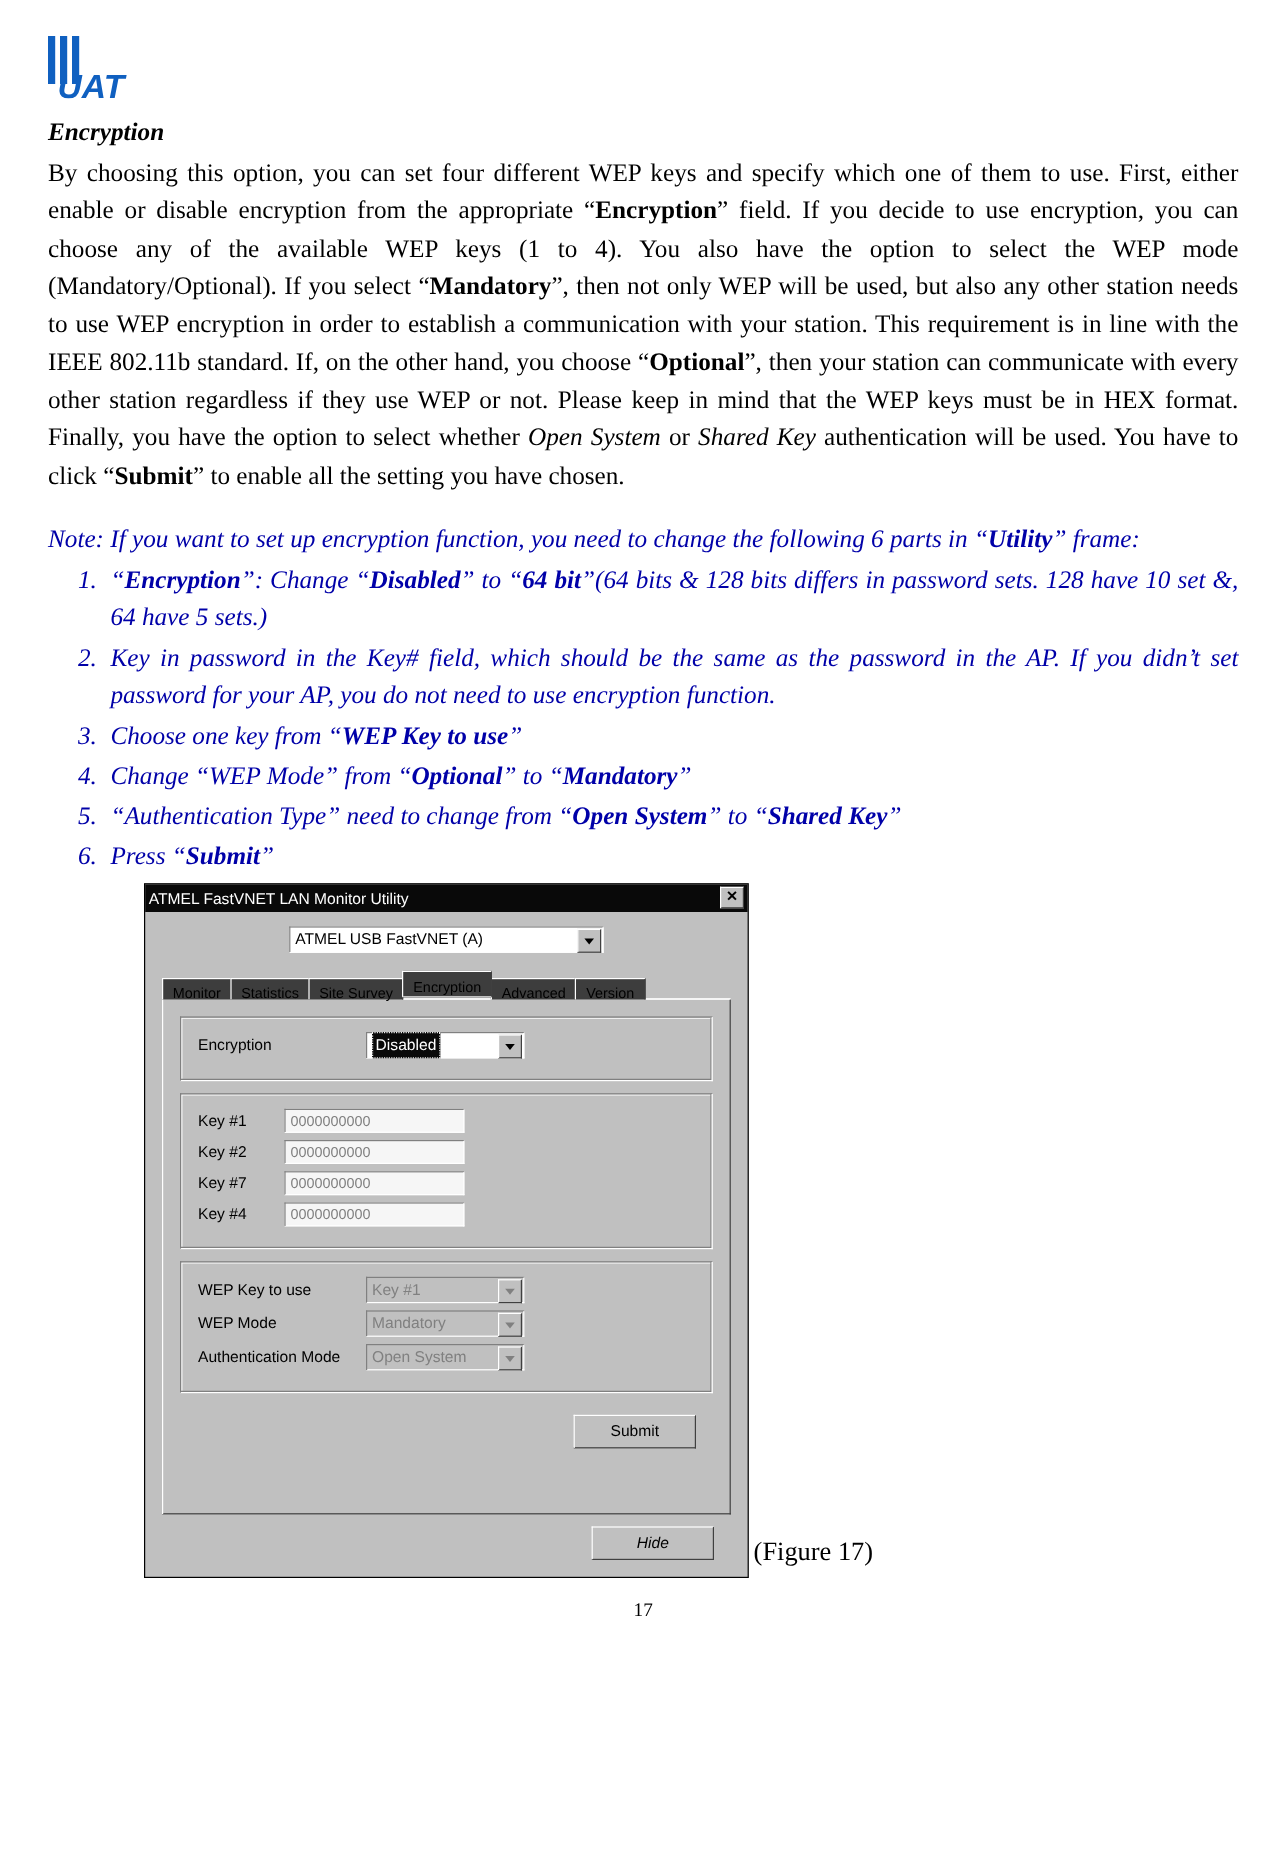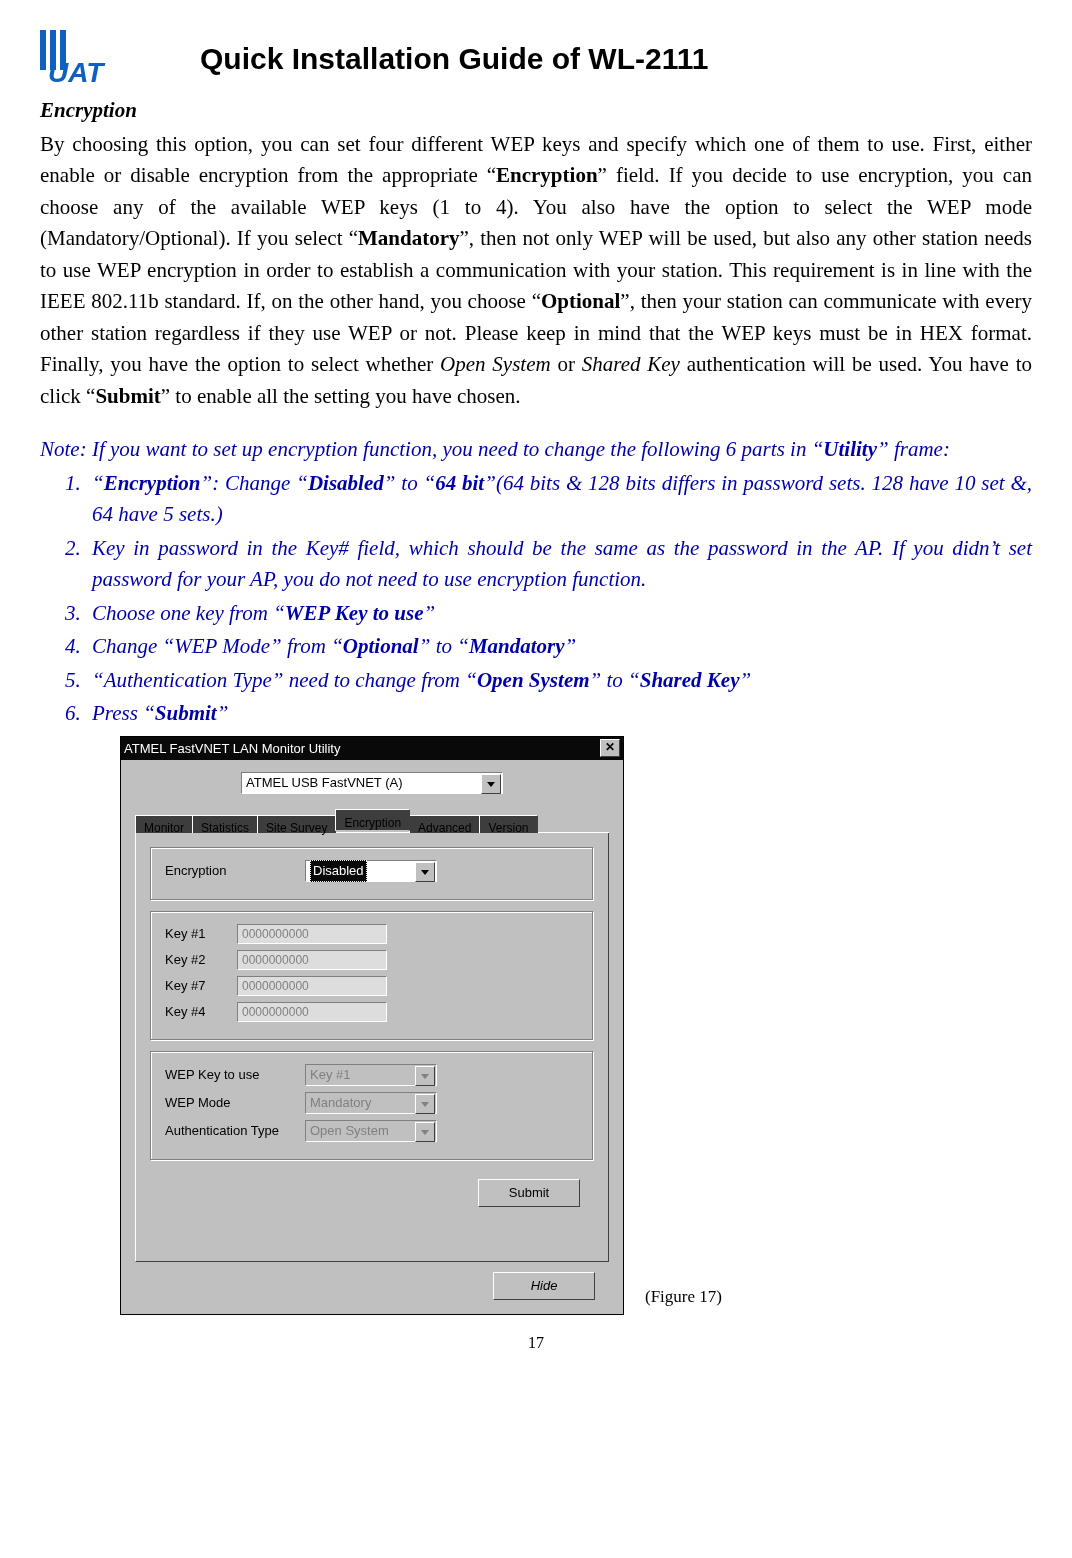--- a/index.html
+++ b/index.html
@@ -59,22 +59,22 @@
     }
     .bld { font-weight: bold; }
     .it { font-style: italic; }
     .figure-row {
       display: flex;
       align-items: flex-end;
       margin-left: 80px;
       margin-top: 4px;
     }
     .figure-caption {
-      margin-left: 21px;
-      font-size: 17px;
+      margin-left: 4px;
+      font-size: 22px;
       padding-bottom: 6px;
     }
     
     .dlg {
       width: 502px;
       background: #c0c0c0;
       border: 1px solid #000;
       font-family: "MS Sans Serif", Tahoma, Arial, sans-serif;
       font-size: 13px;
       color: #000;
@@ -200,21 +200,21 @@
     }
     .form-row {
       display: flex;
       align-items: center;
       margin-bottom: 6px;
       font-size: 13px;
     }
     .form-label { width: 140px; }
     .form-label.narrow { width: 72px; }
     .win-input {
-      background: #bef264;
+      background: #fef9c3;
       border-top: 1px solid #808080;
       border-left: 1px solid #808080;
       border-right: 1px solid #fff;
       border-bottom: 1px solid #fff;
       height: 20px;
       width: 150px;
       color: #808080;
       padding-left: 4px;
       font-size: 12px;
       display: flex;
@@ -242,21 +242,20 @@
 
 <div class="header-row">
   <div class="logo">
     <svg viewBox="0 0 100 55">
       <rect x="0" y="0" width="6" height="40" fill="#1060c0"></rect>
       <rect x="10" y="0" width="6" height="40" fill="#1060c0"></rect>
       <rect x="20" y="0" width="6" height="40" fill="#1060c0"></rect>
       <text x="8" y="52" font-family="Arial" font-size="28" font-weight="900" fill="#1060c0" font-style="italic">UAT</text>
     </svg>
   </div>
-  <div class="doc-title">Quick Installation Guide of WL-2111</div>
 </div>
 
 <div class="section-heading">Encryption</div>
 
 <div class="body-para">
   <span>By choosing this option, you can set four different WEP keys and specify which one of them to use. First, either enable or disable encryption from the appropriate “</span><span class="bld">Encryption</span><span>” field. If you decide to use encryption, you can choose any of the available WEP keys (1 to 4). You also have the option to select the WEP mode (Mandatory/Optional). If you select “</span><span class="bld">Mandatory</span><span>”, then not only WEP will be used, but also any other station needs to use WEP encryption in order to establish a communication with your station. This requirement is in line with the IEEE 802.11b standard. If, on the other hand, you choose “</span><span class="bld">Optional</span><span>”, then your station can communicate with every other station regardless if they use WEP or not. Please keep in mind that the WEP keys must be in HEX format. Finally, you have the option to select whether </span><span class="it">Open System</span><span> or </span><span class="it">Shared Key</span><span> authentication will be used.   You have to click “</span><span class="bld">Submit</span><span>” to enable all the setting you have chosen.</span>
 </div>
 
 <div class="note-intro">
   <span>Note: If you want to set up encryption function, you need to change the following 6 parts in “</span><span class="bld">Utility</span><span>” frame:</span>
@@ -347,21 +346,21 @@
           <div class="form-row">
             <div class="form-label">WEP Mode</div>
             <div class="win-combo-sm disabled">
               <span>Mandatory</span>
               <div class="combo-btn disabled">
                   <div class="arrow"></div>
                 </div>
             </div>
           </div>
           <div class="form-row">
-            <div class="form-label">Authentication Type</div>
+            <div class="form-label">Authentication Mode</div>
             <div class="win-combo-sm disabled">
               <span>Open System</span>
               <div class="combo-btn disabled">
                   <div class="arrow"></div>
                 </div>
             </div>
           </div>
         </div>
         <div class="btn-row">
           <div class="win-btn">Submit</div>

